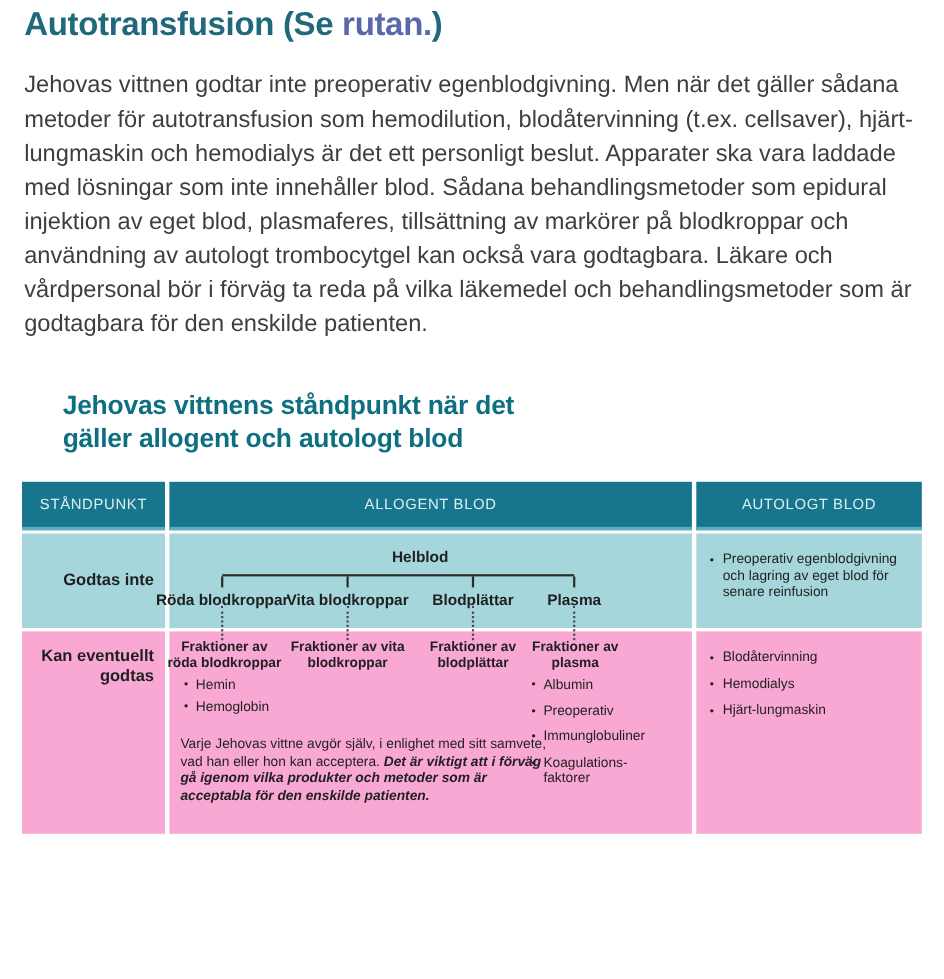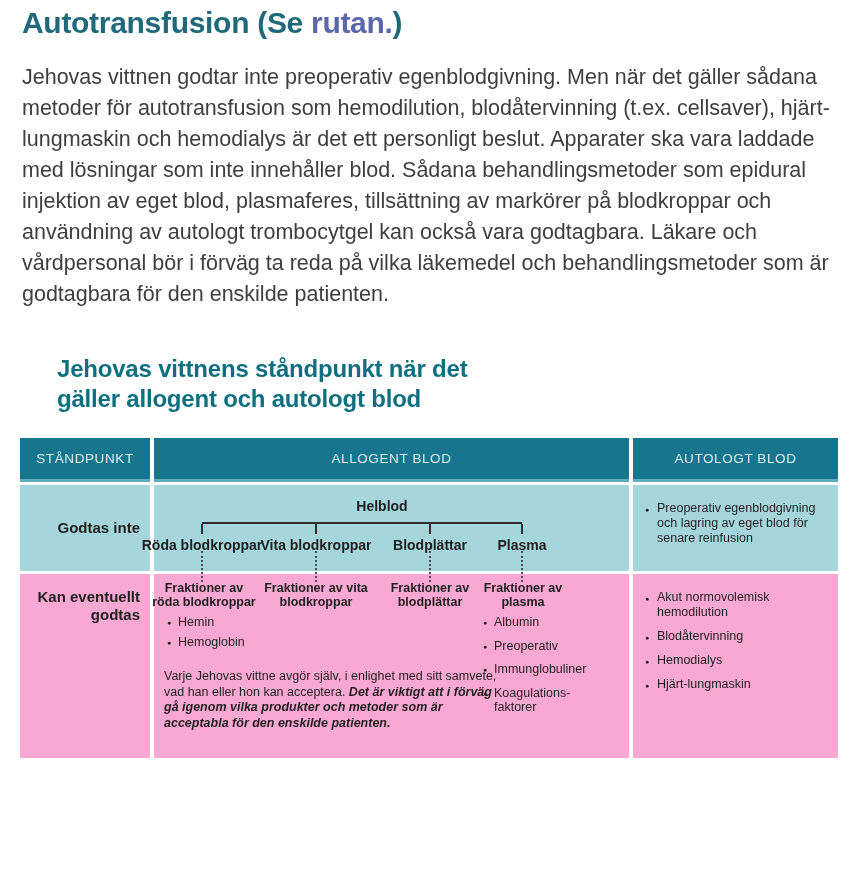--- a/index.html
+++ b/index.html
@@ -160,21 +160,20 @@
             <li>Preoperativ</li>
             <li>Immunglobuliner</li>
             <li>Koagulations­faktorer</li>
           </ul>
         </div>
         <div class="note"><span>Varje Jehovas vittne avgör själv, i enlighet med sitt samvete, vad han eller hon kan acceptera. </span><span class="em">Det är viktigt att i förväg gå igenom vilka produkter och metoder som är acceptabla för den enskilde patienten.</span></div>
       </div>
 
       <div class="cell-r2">
         <ul class="alist">
-          <li>Akut normovolemisk hemodilution</li>
           <li>Blodåtervinning</li>
           <li>Hemodialys</li>
           <li>Hjärt-lungmaskin</li>
         </ul>
       </div>
 
       <div class="dot d0"></div>
       <div class="dot d1"></div>
       <div class="dot d2"></div>
       <div class="dot d3"></div>

